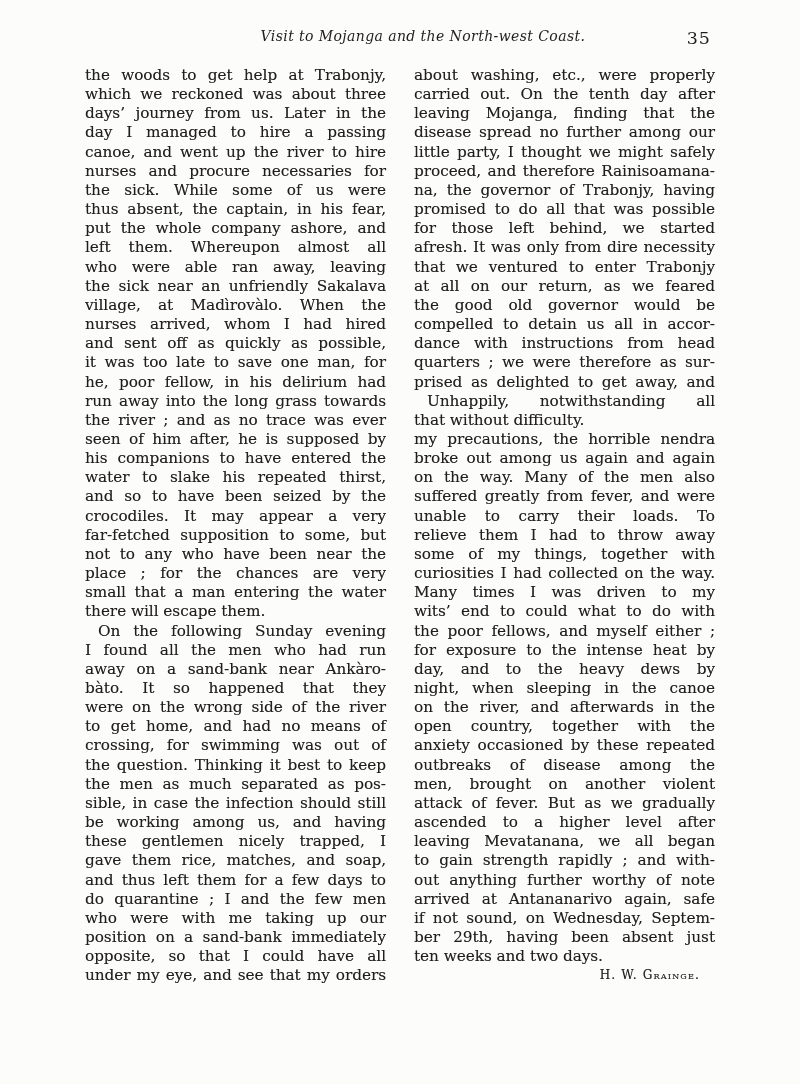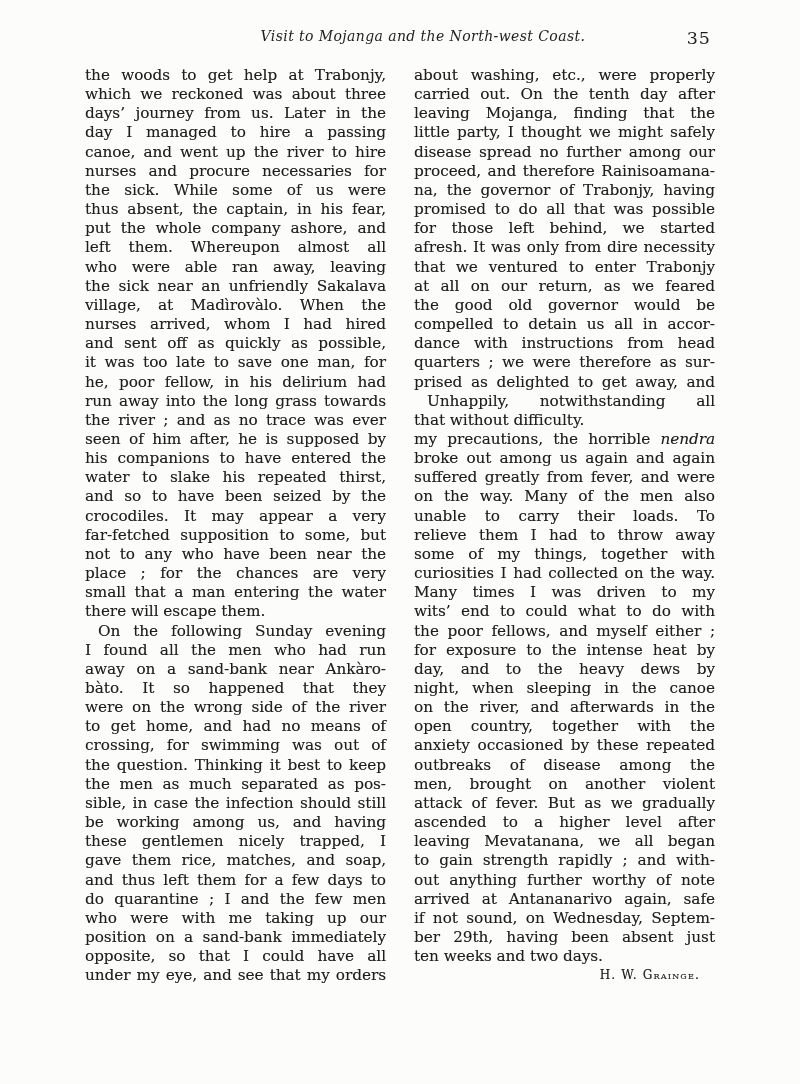--- a/index.html
+++ b/index.html
@@ -37,21 +37,21 @@
   .column{width:310px;}
   .line{
     font-size:15.2px;
     line-height:19.15px;
     text-align:justify;
     text-align-last:justify;
     text-shadow:0.2px 0.2px 0.35px rgba(45,40,35,0.45);
   }
   .line.nojust{text-align-last:left;}
   .line.indent{text-indent:13px;}
-  .em{font-style:italic;}
+  .em{}
   .line.signature{
     text-align-last:right;
     padding-right:15px;
     font-variant:small-caps;
     letter-spacing:1.2px;
     font-size:12px;
   }
 </style>
 </head>
 <body>
@@ -108,40 +108,40 @@
         <div class="line">do quarantine ; I and the few men</div>
         <div class="line">who were with me taking up our</div>
         <div class="line">position on a sand-bank immediately</div>
         <div class="line">opposite, so that I could have all</div>
         <div class="line">under my eye, and see that my orders</div>
       </div>
     <div class="column">
         <div class="line">about washing, etc., were properly</div>
         <div class="line">carried out. On the tenth day after</div>
         <div class="line">leaving Mojanga, finding that the</div>
+        <div class="line">disease spread no further among our</div>
         <div class="line">little party, I thought we might safely</div>
-        <div class="line">disease spread no further among our</div>
         <div class="line">proceed, and therefore Rainisoamana-</div>
         <div class="line">na, the governor of Trabonjy, having</div>
         <div class="line">promised to do all that was possible</div>
         <div class="line">for those left behind, we started</div>
         <div class="line">afresh. It was only from dire necessity</div>
         <div class="line">that we ventured to enter Trabonjy</div>
         <div class="line">at all on our return, as we feared</div>
         <div class="line">the good old governor would be</div>
         <div class="line">compelled to detain us all in accor-</div>
         <div class="line">dance with instructions from head</div>
         <div class="line">quarters ; we were therefore as sur-</div>
         <div class="line">prised as delighted to get away, and</div>
         <div class="line indent">Unhappily, notwithstanding all</div>
         <div class="line nojust">that without difficulty.</div>
         <div class="line"><span>my precautions, the horrible </span><span class="em">nendra</span></div>
         <div class="line">broke out among us again and again</div>
+        <div class="line">on the way. Many of the men also</div>
         <div class="line">suffered greatly from fever, and were</div>
-        <div class="line">on the way. Many of the men also</div>
         <div class="line">unable to carry their loads. To</div>
         <div class="line">relieve them I had to throw away</div>
         <div class="line">some of my things, together with</div>
         <div class="line">curiosities I had collected on the way.</div>
         <div class="line">Many times I was driven to my</div>
         <div class="line">wits’ end to could what to do with</div>
         <div class="line">the poor fellows, and myself either ;</div>
         <div class="line">for exposure to the intense heat by</div>
         <div class="line">day, and to the heavy dews by</div>
         <div class="line">night, when sleeping in the canoe</div>

